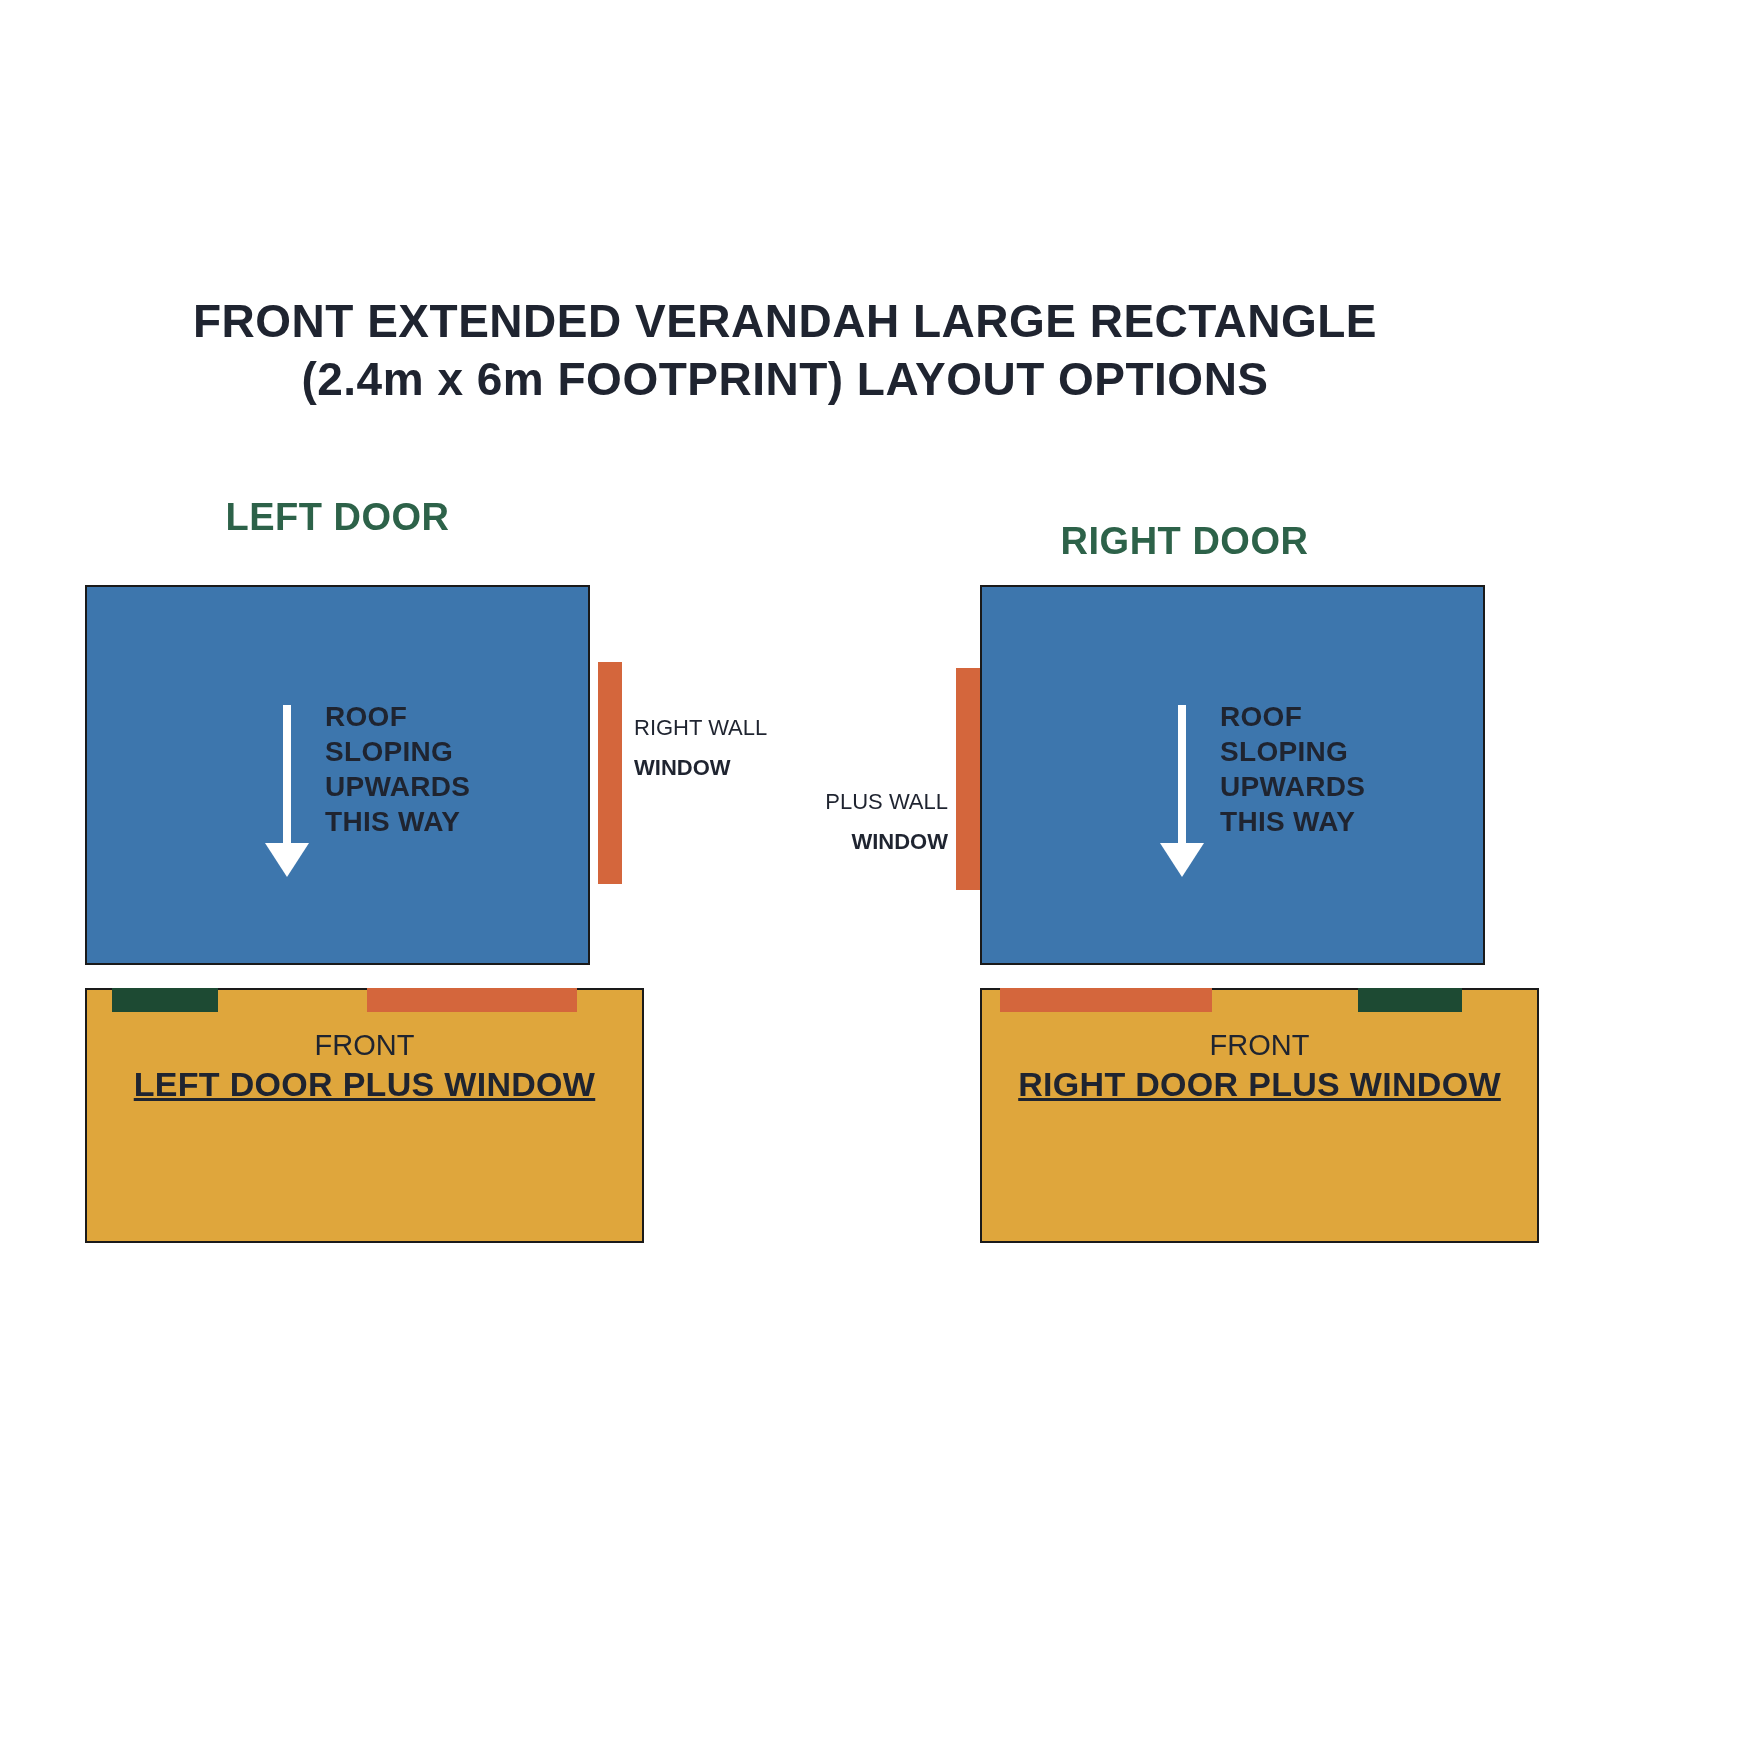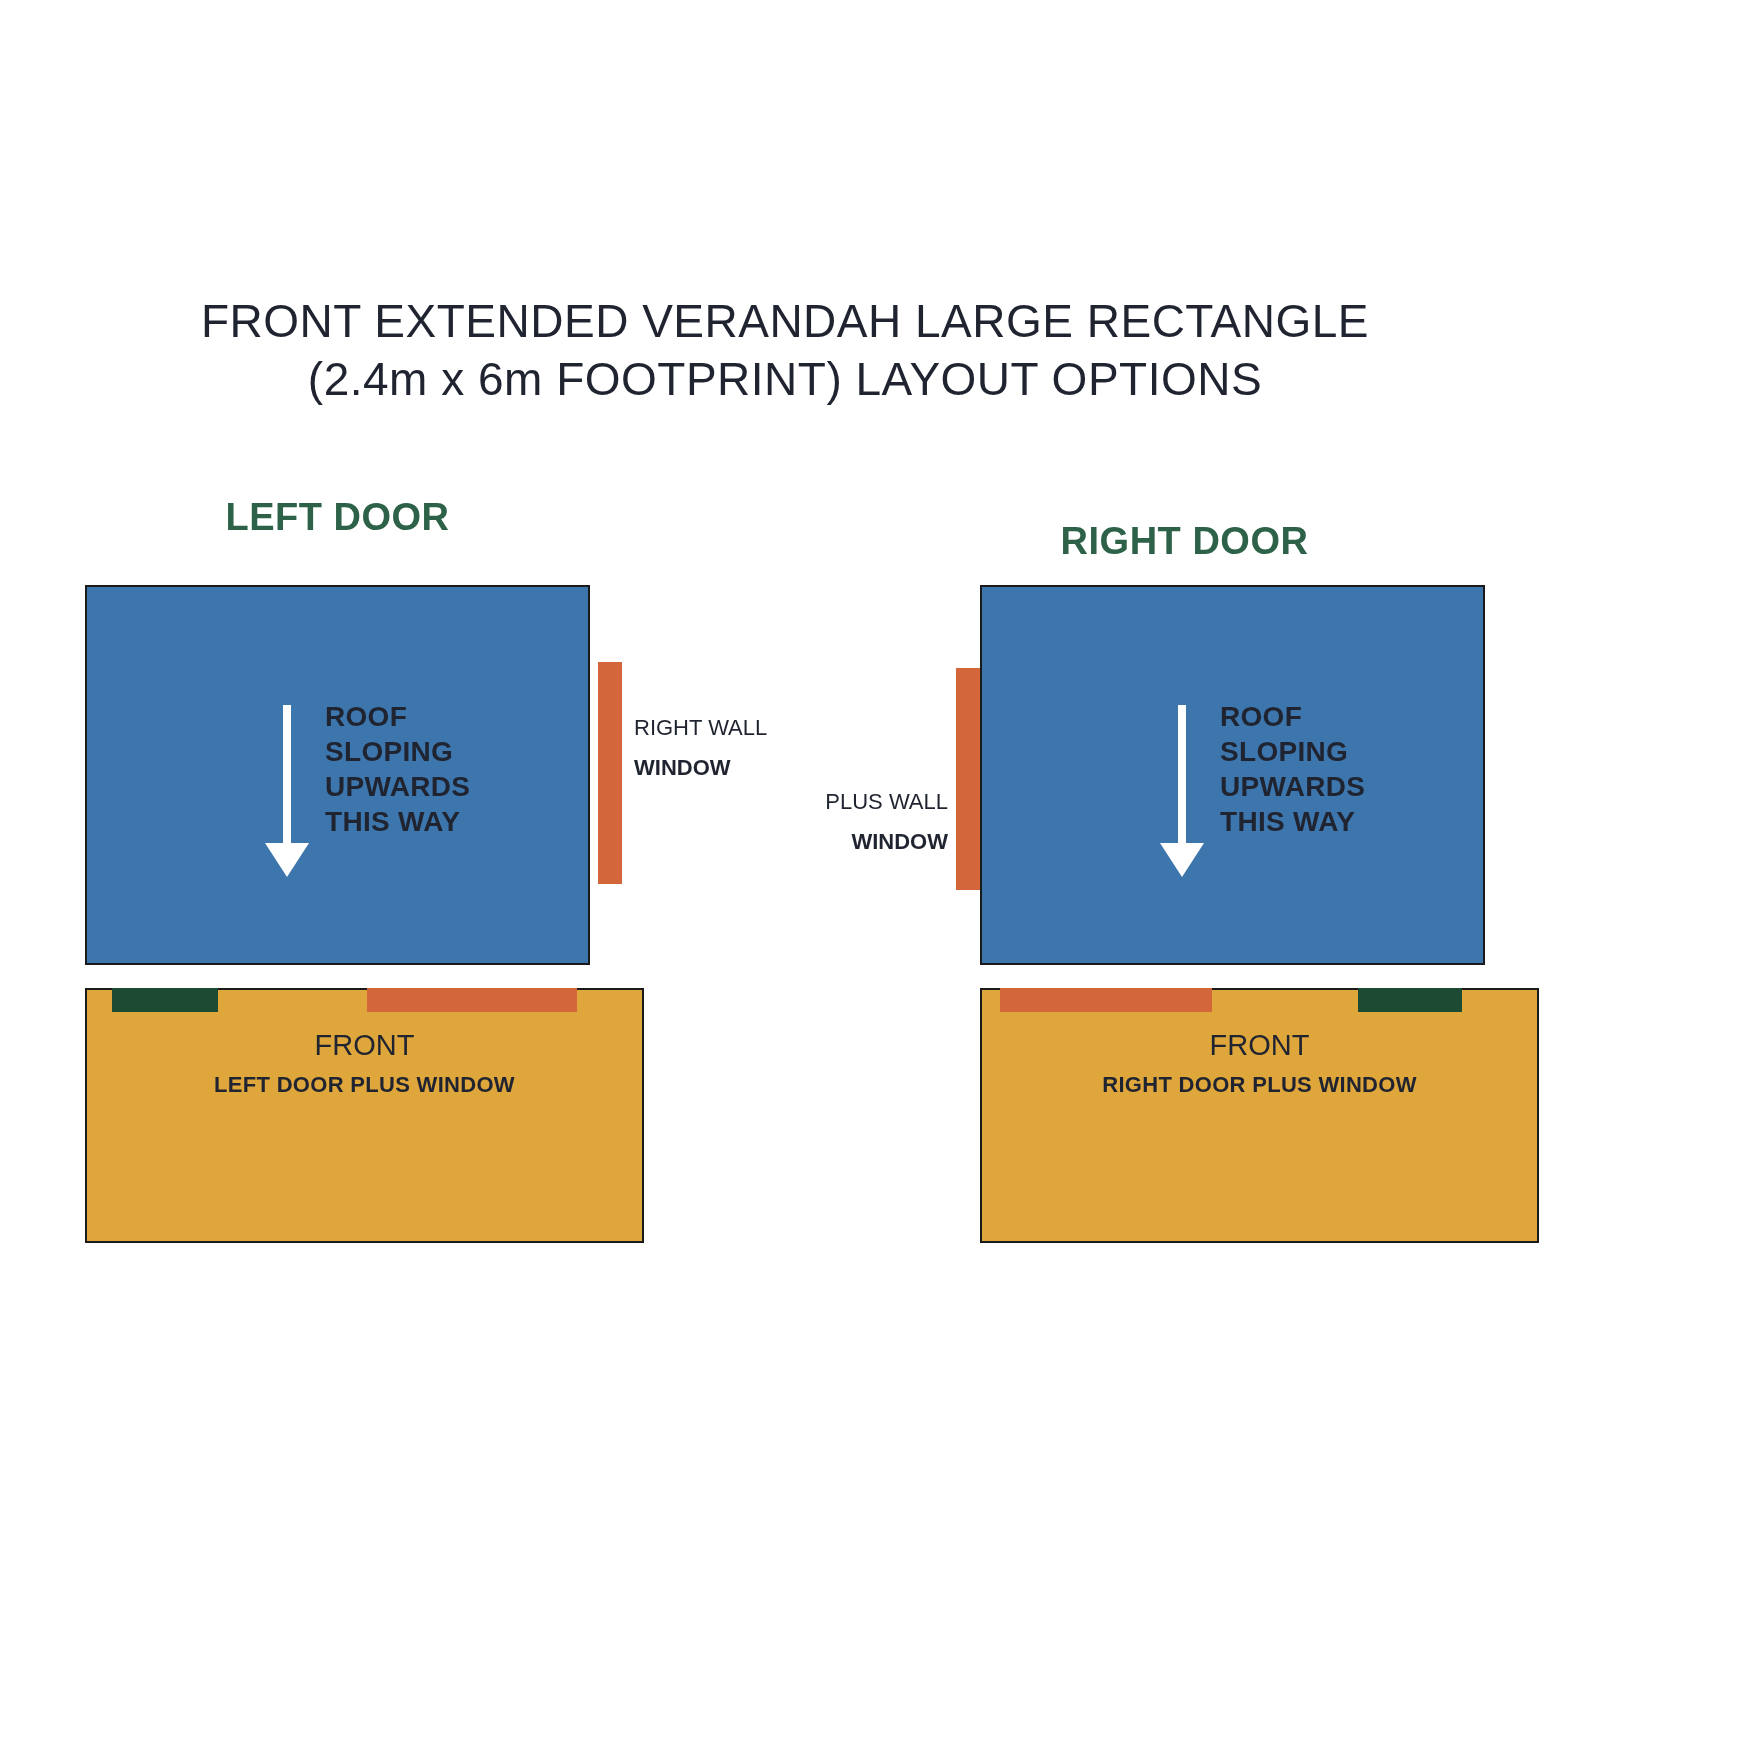--- a/index.html
+++ b/index.html
@@ -17,21 +17,21 @@
     color: var(--text-dark, #1f2430);
   }
   .abs { position: absolute; }
 
   
   .title {
     left: 0;
     top: 292px;
     width: 1570px;
     text-align: center;
-    font-weight: 400;
+    font-weight: 700;
     font-size: 46px;
     line-height: 58px;
     letter-spacing: 0.5px;
     color: var(--text-dark, #1f2430);
   }
 
   
   .panel-heading {
     width: 505px;
     text-align: center;
@@ -132,21 +132,21 @@
 
   .front-label {
     left: 0;
     top: 36px;
     width: 100%;
     text-align: center;
     font-size: 29px;
     line-height: 39px;
     color: var(--text-dark, #1f2430);
   }
-  .front-label .bold-line { font-weight: 700; font-size: 22px; letter-spacing: 0.3px; }
+  .front-label .bold-line { font-weight: 700; font-size: 34px; letter-spacing: 0.3px; text-decoration: underline; }
 </style>
 </head>
 <body>
 
 <div id="canvas">
 
   <div class="abs title">
     <div>FRONT EXTENDED VERANDAH LARGE RECTANGLE</div>
     <div>(2.4m x 6m FOOTPRINT) LAYOUT OPTIONS</div>
   </div>

